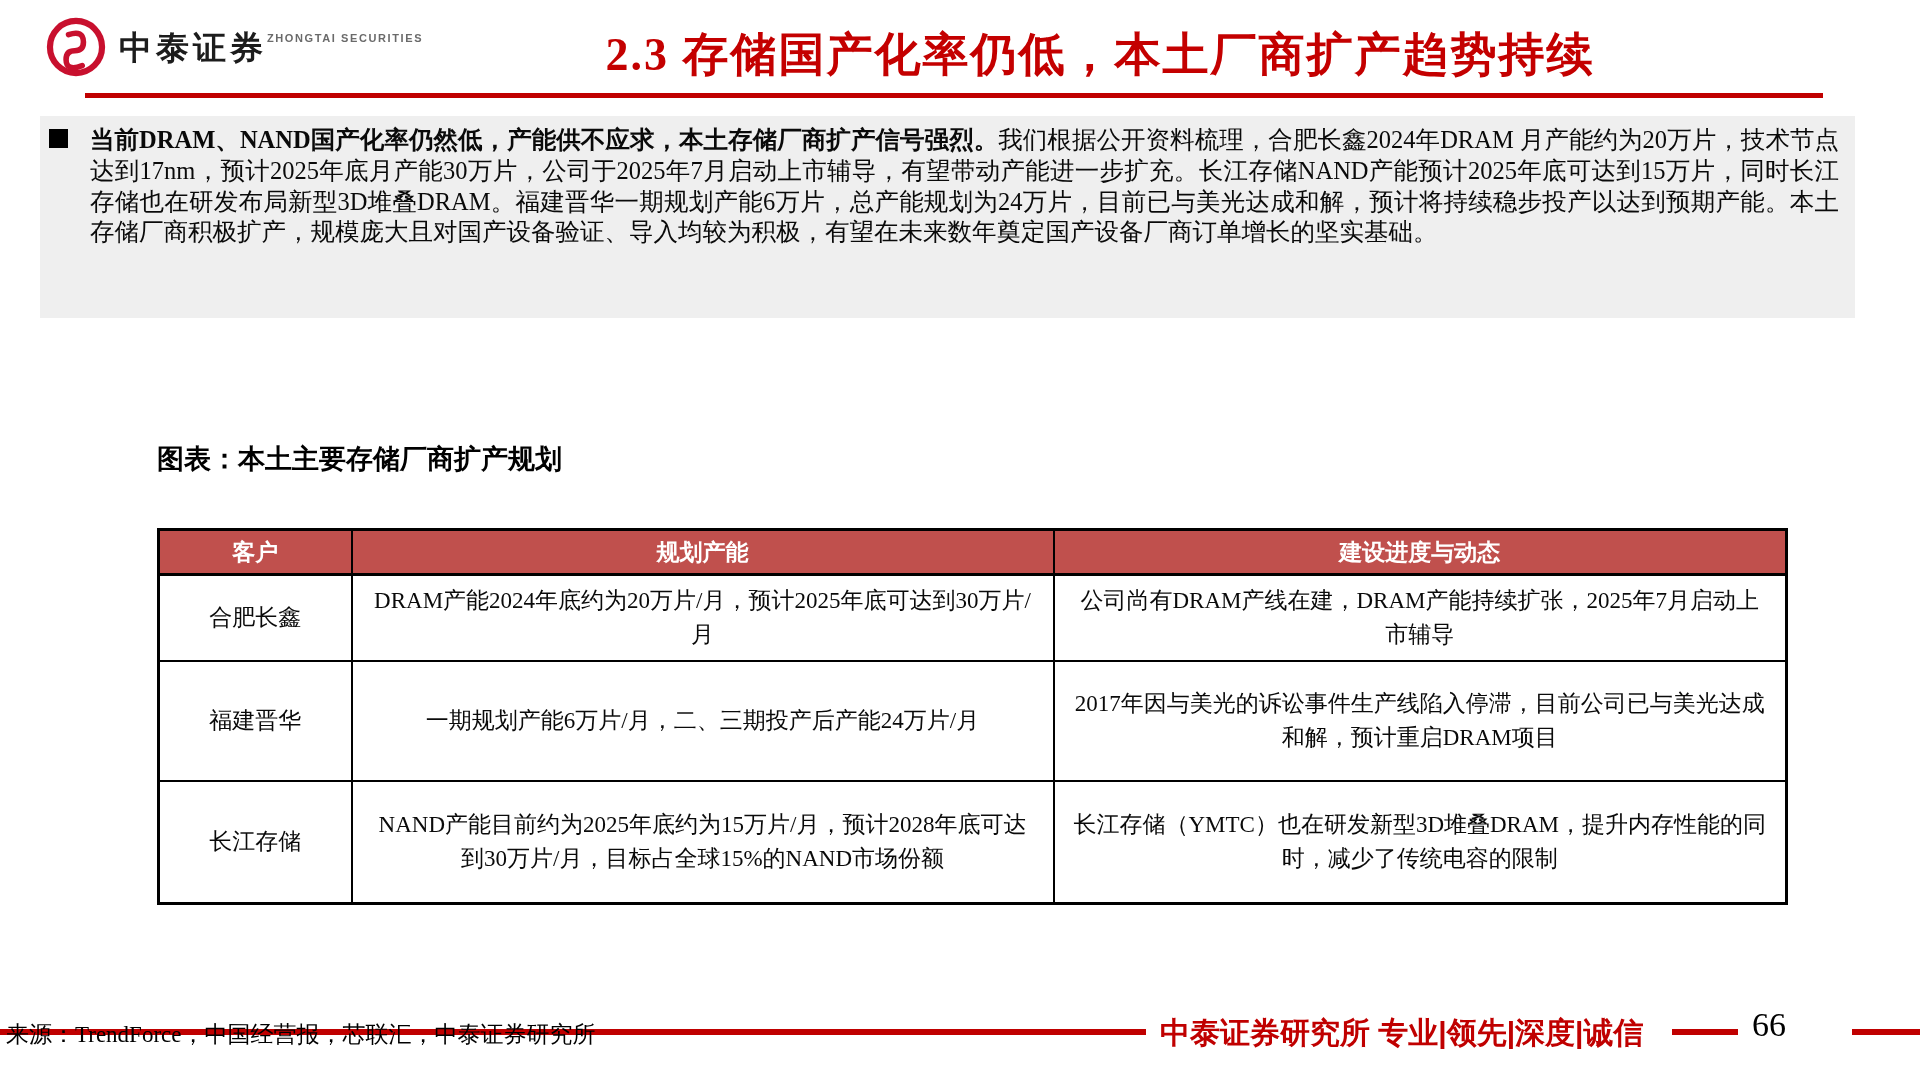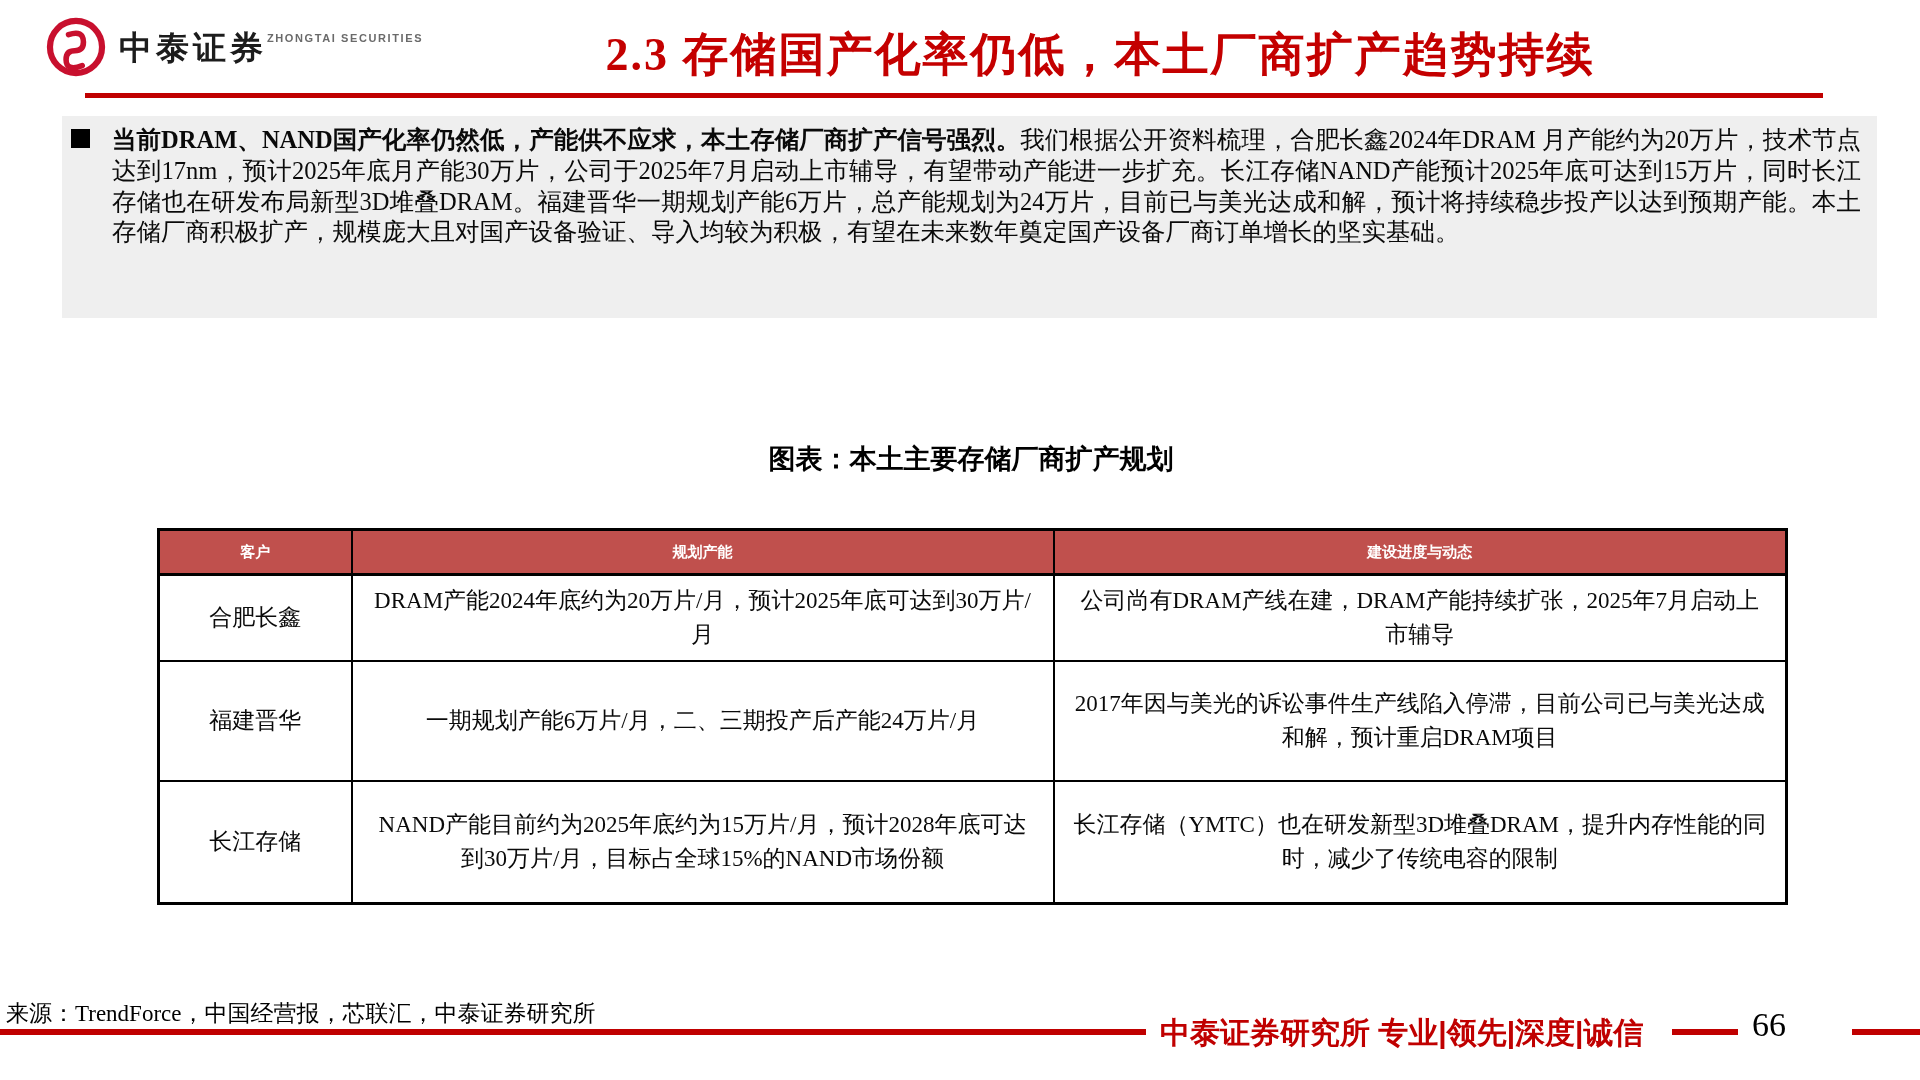--- a/index.html
+++ b/index.html
@@ -19,65 +19,65 @@
 
   .page-title {
     position:absolute; left:400px; top:24px; width:1400px;
     text-align:center; font-size:46px; font-weight:bold; color:#c40000;
     letter-spacing:2px; white-space:nowrap;
   }
   .title-underline { position:absolute; left:85px; top:93px; width:1738px; height:5px; background:#c00000; }
 
   
   .bullet-box {
-    position:absolute; left:62px; top:116px; width:1815px; height:202px;
+    position:absolute; left:40px; top:116px; width:1815px; height:202px;
     background:#efefef; box-sizing:border-box;
     padding:9px 16px 9px 50px;
   }
   .bullet-square { position:absolute; left:9px; top:13px; width:19px; height:19px; background:#000; }
   .bullet-text { font-size:24.5px; line-height:30.8px; text-align:justify; color:#0a0a0a; }
   .bullet-text .seg-bold { font-weight:bold; }
 
   
   .chart-title {
     position:absolute; left:157px; top:441px; width:1628px;
-    text-align:center; font-size:27px; font-weight:bold; color:#000;
+    text-align:left; font-size:27px; font-weight:bold; color:#000;
   }
 
   
   table.capacity-table {
     position:absolute; left:157px; top:528px; width:1628px;
     border-collapse:collapse; table-layout:fixed;
     font-size:23px; background:#fff;
     border:3px solid #000;
   }
   .capacity-table th {
     background:#c0504d; color:#ffffff; font-weight:bold;
     height:38px; border:2px solid #000; border-bottom:3px solid #000;
-    padding:2px 10px; font-size:15px;
+    padding:2px 10px; font-size:23px;
   }
   .capacity-table td {
     border:2px solid #000; text-align:center; vertical-align:middle;
     padding:6px 16px; line-height:1.5; color:#0a0a0a;
   }
   .capacity-table tr.row-1 td { height:72px; }
   .capacity-table tr.row-2 td { height:106px; }
   .capacity-table tr.row-3 td { height:108px; }
 
   
   .footer-line-left { position:absolute; left:0; top:1029px; width:1146px; height:6px; background:#c00000; }
   .footer-brand {
     position:absolute; left:1160px; top:1013px; white-space:nowrap;
     font-family:"Liberation Sans","DejaVu Sans",sans-serif;
     font-size:30px; font-weight:bold; color:#c00000;
   }
   .footer-dash-a { position:absolute; left:1672px; top:1029px; width:66px; height:6px; background:#c00000; }
   .page-number { position:absolute; left:1752px; top:1006px; font-size:34px; color:#000; }
   .footer-dash-b { position:absolute; left:1852px; top:1029px; width:68px; height:6px; background:#c00000; }
-  .source-text { position:absolute; left:6px; top:998px; font-size:23px; color:#000; white-space:nowrap; }
+  .source-text { position:absolute; left:6px; top:1019px; font-size:23px; color:#000; white-space:nowrap; }
 </style>
 </head>
 <body>
 
 <div class="logo">
   <svg class="logo-mark" viewBox="0 0 100 100" aria-hidden="true">
     <circle cx="50" cy="50" r="42" fill="none" stroke="#c8102e" stroke-width="10"></circle>
     <path d="M38 30 q 24 -8 24 12 q 0 14 -14 14 q -14 0 -14 14 q 0 20 26 10" fill="none" stroke="#c8102e" stroke-width="9" stroke-linecap="round"></path>
   </svg>
   <div class="logo-text">

